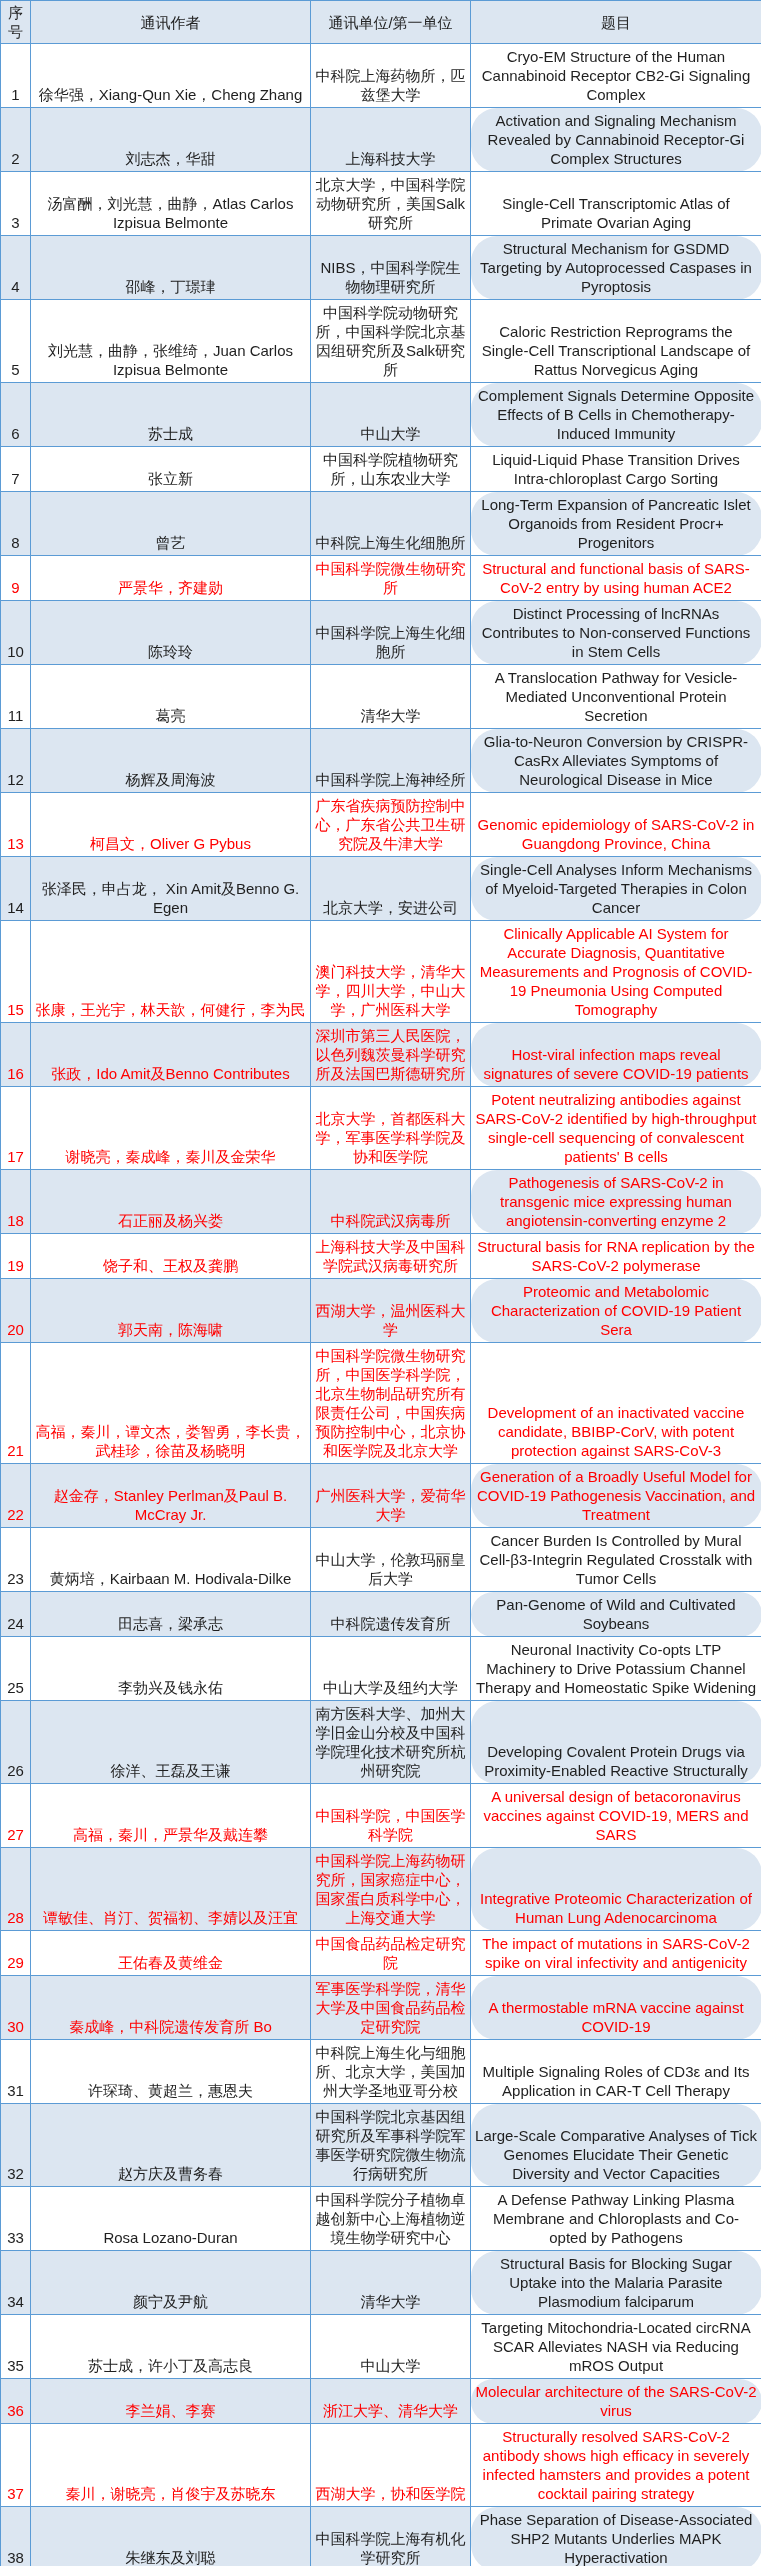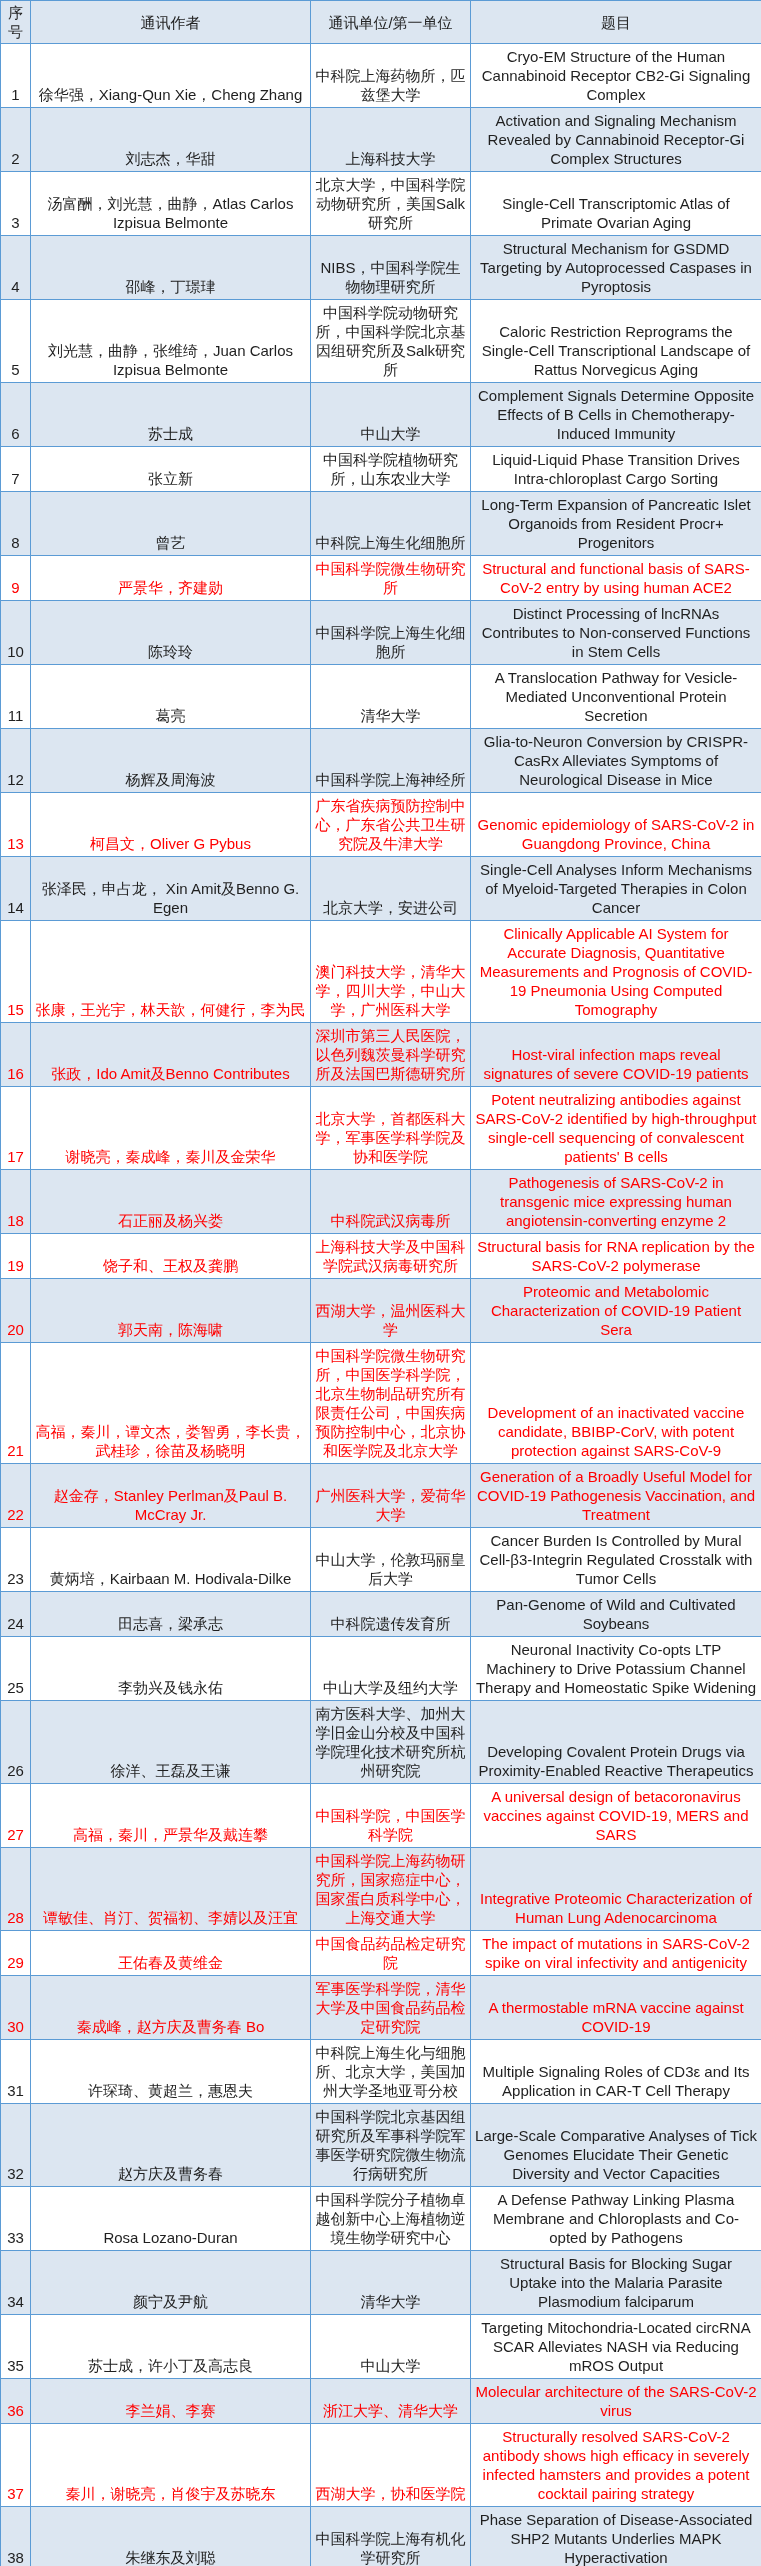--- a/index.html
+++ b/index.html
@@ -38,21 +38,21 @@
     font-weight: normal;
     height: 16px;
     vertical-align: middle;
     padding: 2px 2px;
   }
   td.c-no {
     text-align: left;
     padding-left: 2px;
     padding-right: 1px;
   }
-  td.c-title { padding: 3px 5px; }
+  td.c-title { padding: 3px 5px; border-radius: 26px; }
   td.c-aff   { padding: 3px 3px; }
   tr.alt td { background: #DCE6F1; }
   tr.red td { color: #FF0000; }
 </style>
 </head>
 <body>
 
 <div class="sheet">
   <table class="grid">
     <colgroup>
@@ -187,21 +187,21 @@
         <tr class="alt red">
           <td class="c-no">20</td>
           <td class="c-authors">郭天南，陈海啸</td>
           <td class="c-aff">西湖大学，温州医科大学</td>
           <td class="c-title">Proteomic and Metabolomic Characterization of COVID-19 Patient Sera</td>
         </tr>
         <tr class="red">
           <td class="c-no">21</td>
           <td class="c-authors">高福，秦川，谭文杰，娄智勇，李长贵，武桂珍，徐苗及杨晓明</td>
           <td class="c-aff">中国科学院微生物研究所，中国医学科学院，北京生物制品研究所有限责任公司，中国疾病预防控制中心，北京协和医学院及北京大学</td>
-          <td class="c-title">Development of an inactivated vaccine candidate, BBIBP-CorV, with potent protection against SARS-CoV-9</td>
+          <td class="c-title">Development of an inactivated vaccine candidate, BBIBP-CorV, with potent protection against SARS-CoV-3</td>
         </tr>
         <tr class="alt red">
           <td class="c-no">22</td>
           <td class="c-authors">赵金存，Stanley Perlman及Paul B. McCray Jr.</td>
           <td class="c-aff">广州医科大学，爱荷华大学</td>
           <td class="c-title">Generation of a Broadly Useful Model for COVID-19 Pathogenesis Vaccination, and Treatment</td>
         </tr>
         <tr>
           <td class="c-no">23</td>
           <td class="c-authors">黄炳培，Kairbaan M. Hodivala-Dilke</td>
@@ -217,21 +217,21 @@
         <tr>
           <td class="c-no">25</td>
           <td class="c-authors">李勃兴及钱永佑</td>
           <td class="c-aff">中山大学及纽约大学</td>
           <td class="c-title">Neuronal Inactivity Co-opts LTP Machinery to Drive Potassium Channel Therapy and Homeostatic Spike Widening</td>
         </tr>
         <tr class="alt">
           <td class="c-no">26</td>
           <td class="c-authors">徐洋、王磊及王谦</td>
           <td class="c-aff">南方医科大学、加州大学旧金山分校及中国科学院理化技术研究所杭州研究院</td>
-          <td class="c-title">Developing Covalent Protein Drugs via Proximity-Enabled Reactive Therapeutics</td>
+          <td class="c-title">Developing Covalent Protein Drugs via Proximity-Enabled Reactive Structurally</td>
         </tr>
         <tr class="red">
           <td class="c-no">27</td>
           <td class="c-authors">高福，秦川，严景华及戴连攀</td>
           <td class="c-aff">中国科学院，中国医学科学院</td>
           <td class="c-title">A universal design of betacoronavirus vaccines against COVID-19, MERS and SARS</td>
         </tr>
         <tr class="alt red">
           <td class="c-no">28</td>
           <td class="c-authors">谭敏佳、肖汀、贺福初、李婧以及汪宜</td>
@@ -239,21 +239,21 @@
           <td class="c-title">Integrative Proteomic Characterization of Human Lung Adenocarcinoma</td>
         </tr>
         <tr class="red">
           <td class="c-no">29</td>
           <td class="c-authors">王佑春及黄维金</td>
           <td class="c-aff">中国食品药品检定研究院</td>
           <td class="c-title">The impact of mutations in SARS-CoV-2 spike on viral infectivity and antigenicity</td>
         </tr>
         <tr class="alt red">
           <td class="c-no">30</td>
-          <td class="c-authors">秦成峰，赵方庆及曹务春 Bo</td>
+          <td class="c-authors">秦成峰，中科院遗传发育所 Bo</td>
           <td class="c-aff">军事医学科学院，清华大学及中国食品药品检定研究院</td>
           <td class="c-title">A thermostable mRNA vaccine against COVID-19</td>
         </tr>
         <tr>
           <td class="c-no">31</td>
           <td class="c-authors">许琛琦、黄超兰，惠恩夫</td>
           <td class="c-aff">中科院上海生化与细胞所、北京大学，美国加州大学圣地亚哥分校</td>
           <td class="c-title">Multiple Signaling Roles of CD3ε and Its Application in CAR-T Cell Therapy</td>
         </tr>
         <tr class="alt">

